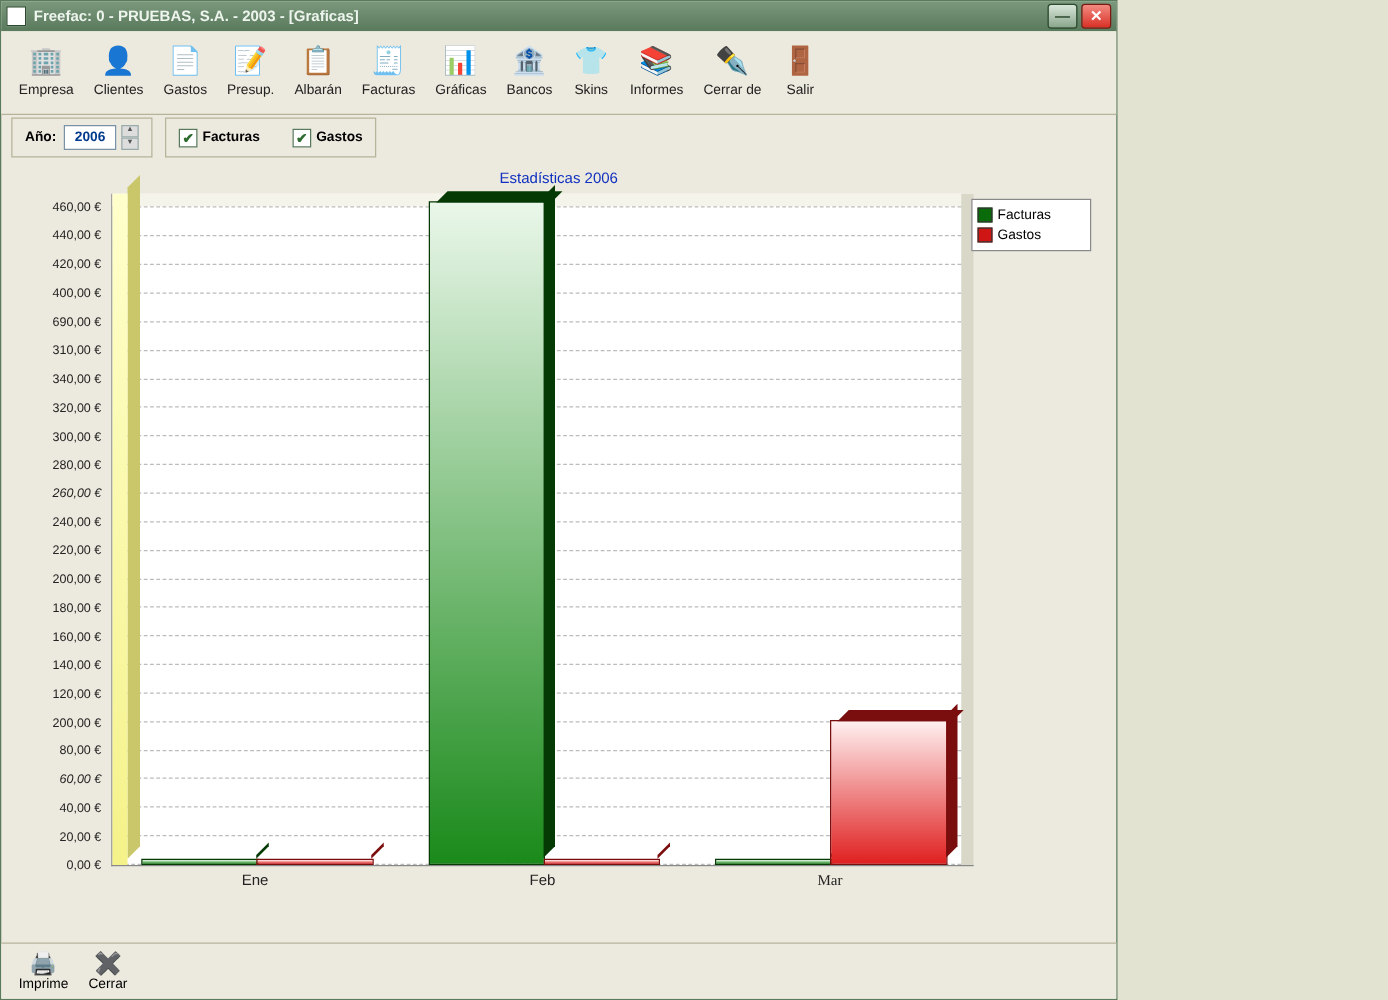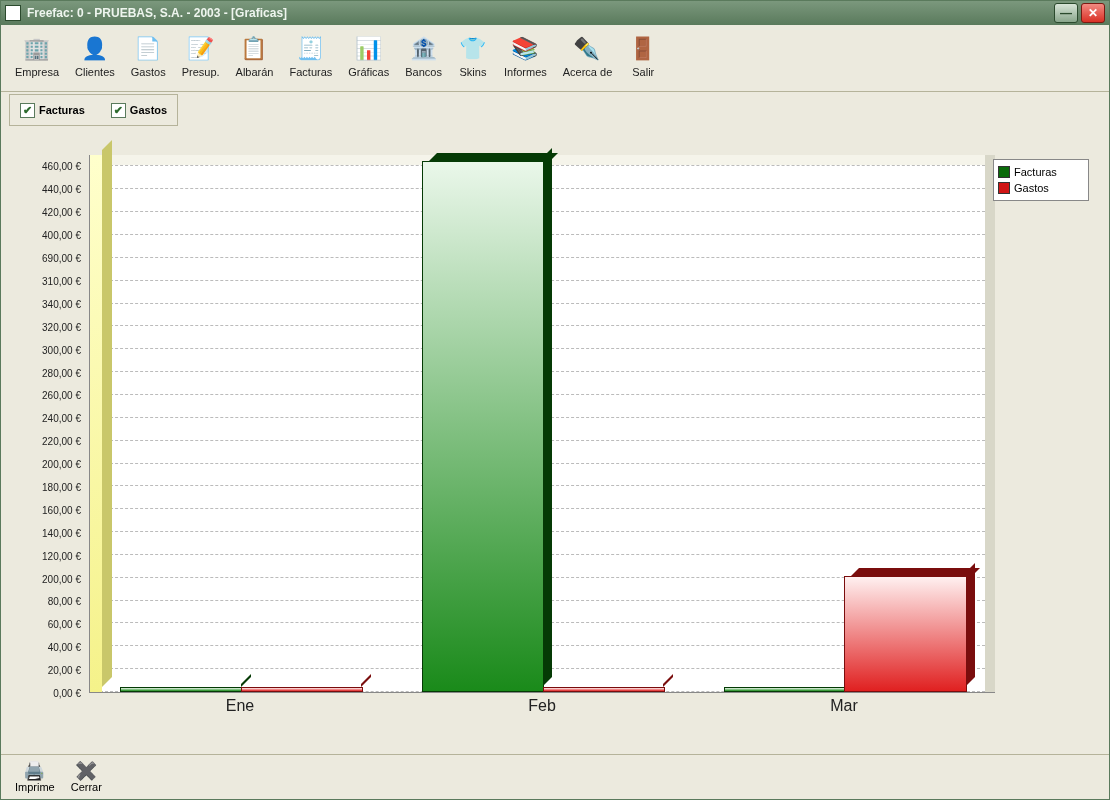--- a/index.html
+++ b/index.html
@@ -1,16 +1,16 @@
 <!DOCTYPE html>
 <html><head>
 <meta charset="utf-8">
 <style>
 html,body{margin:0;padding:0;font-family:Tahoma,Arial,sans-serif;font-size:11px;background:#e3e3d2;overflow:hidden}
-.window{width:1110px;height:800px;background:#eceade;position:relative;box-sizing:border-box;border:1px solid #5a7a5c}
+.window{width:894px;height:800px;background:#eceade;position:relative;box-sizing:border-box;border:1px solid #5a7a5c}
 .titlebar{height:24px;background:linear-gradient(to bottom,#7b987d,#5a7a5c);color:#fff;display:flex;align-items:center;padding:0 4px;font-size:12px;font-weight:bold}
 .titlebar .app-icon{width:14px;height:14px;background:#fff;border:1px solid #2b4a2d;margin-right:6px}
 .titlebar .title-text{flex:1;color:#eef5ee}
 .titlebar .win-btn{width:22px;height:18px;margin-left:3px;border:1px solid #2b4a2d;background:linear-gradient(to bottom,#d8e5d8,#8aa68c);display:flex;align-items:center;justify-content:center;font-weight:bold;color:#2b4a2d;border-radius:3px;cursor:pointer}
 .titlebar .win-close{background:linear-gradient(to bottom,#f28b82,#d93025);color:#fff;border-color:#7a1a12}
 .toolbar{height:62px;background:#eceade;border-bottom:1px solid #b5b39a;display:flex;padding:2px 6px;align-items:flex-start}
 .tb-btn{display:flex;flex-direction:column;align-items:center;justify-content:center;height:58px;padding:0 8px;margin:0;cursor:pointer;color:#222}
 .tb-icon{width:30px;height:30px;margin-bottom:2px;display:flex;align-items:center;justify-content:center;font-size:22px}
 .tb-label{font-size:11px}
 .options-row{height:36px;display:flex;align-items:center;padding:0 8px;gap:10px}
@@ -24,21 +24,21 @@
 .chart-area{position:absolute;left:4px;right:4px;top:130px;bottom:48px;background:#eceade}
 .chart-title{text-align:center;color:#1030c0;font-size:12px;padding:4px 0}
 .chart-body{position:absolute;top:24px;left:20px;right:110px;bottom:40px}
 .y-axis{position:absolute;left:0;top:0;bottom:18px;width:60px;text-align:right;color:#222}
 .y-tick{position:absolute;right:4px;font-size:10px;transform:translateY(50%);white-space:nowrap}
 .plot{position:absolute;left:64px;right:0;top:0;bottom:18px;background:#fff;border:1px solid #888;border-top:none;border-right:none}
 .plot .plot-top{position:absolute;left:0;right:0;top:0;height:10px;background:#f5f4ea}
 .plot .plot-right{position:absolute;top:0;right:0;bottom:0;width:10px;background:#d8d7c8}
 .gridline{position:absolute;left:0;right:10px;height:0;border-top:1px dashed #bbb}
 .x-axis{position:absolute;left:64px;right:0;bottom:0;height:16px}
-.x-tick{position:absolute;top:2px;font-size:16px;transform:translateX(-50%);color:#222}
+.x-tick{position:absolute;top:2px;font-size:12px;transform:translateX(-50%);color:#222}
 .bar3d{position:absolute;bottom:0}
 .bar3d .front{position:absolute;left:0;bottom:0;width:100%;height:100%}
 .bar3d .side{position:absolute;right:-10px;bottom:5px;width:10px;height:100%;transform:skewY(-45deg);transform-origin:left bottom}
 .bar3d .top{position:absolute;left:5px;top:-10px;width:100%;height:10px;transform:skewX(-45deg);transform-origin:left bottom}
 .legend{position:absolute;top:28px;right:16px;width:86px;border:1px solid #888;background:#fff;padding:4px}
 .legend-row{display:flex;align-items:center;gap:4px;font-size:11px;height:16px}
 .legend-sw{width:10px;height:10px;border:1px solid #333}
 .bottom-toolbar{position:absolute;left:0;right:0;bottom:0;height:44px;border-top:1px solid #b5b39a;display:flex;align-items:center;padding:0 6px;background:#eceade}
 .bt-btn{display:flex;flex-direction:column;align-items:center;justify-content:center;height:40px;padding:0 8px;cursor:pointer}
 .bt-icon{font-size:18px;height:20px;display:flex;align-items:center}
@@ -92,59 +92,68 @@
       <div class="tb-btn">
         <div class="tb-icon">👕</div>
         <div class="tb-label">Skins</div>
       </div>
       <div class="tb-btn">
         <div class="tb-icon">📚</div>
         <div class="tb-label">Informes</div>
       </div>
       <div class="tb-btn">
         <div class="tb-icon">✒️</div>
-        <div class="tb-label">Acerca de</div>
+        <div class="tb-label">Cerrar de</div>
       </div>
       <div class="tb-btn">
         <div class="tb-icon">🚪</div>
         <div class="tb-label">Salir</div>
       </div>
     </div>
 
   <div class="options-row">
+    <div class="opt-block">
+      <span class="opt-year-label">Año:</span>
+      <input class="opt-year-input" value="2006" style="">
+      <div class="spin">
+        <div>▲</div>
+        <div>▼</div>
+      </div>
+    </div>
     <div class="opt-block">
       <div class="chk">
         <div class="chk-box">✔</div>
         <span>Facturas</span>
       </div>
       <div style="width:14px"></div>
       <div class="chk">
         <div class="chk-box">✔</div>
         <span>Gastos</span>
       </div>
     </div>
   </div>
 
   <div class="chart-area">
+    <div class="chart-title">Estadísticas 2006</div>
     <div class="chart-body">
       <div class="y-axis" id="y-axis">
           <div class="y-tick" style="bottom: 0%;">0,00 €</div>
           <div class="y-tick" style="bottom: 4.25532%;">20,00 €</div>
           <div class="y-tick" style="bottom: 8.51064%;">40,00 €</div>
-          <div class="y-tick" style="bottom: 12.766%;">60,00 €</div>
+          <div class="y-tick" style="bottom: 12.766%; font-style: italic;">60,00 €</div>
           <div class="y-tick" style="bottom: 17.0213%;">80,00 €</div>
           <div class="y-tick" style="bottom: 21.2766%;">200,00 €</div>
           <div class="y-tick" style="bottom: 25.5319%;">120,00 €</div>
           <div class="y-tick" style="bottom: 29.7872%;">140,00 €</div>
           <div class="y-tick" style="bottom: 34.0426%;">160,00 €</div>
           <div class="y-tick" style="bottom: 38.2979%; text-align: center;">180,00 €</div>
           <div class="y-tick" style="bottom: 42.5532%;">200,00 €</div>
           <div class="y-tick" style="bottom: 46.8085%;">220,00 €</div>
           <div class="y-tick" style="bottom: 51.0638%;">240,00 €</div>
-          <div class="y-tick" style="bottom: 55.3191%;">260,00 €</div>
+          <div class="y-tick" style="bottom: 55.3191%; font-style: italic;">260,00 €</div>
           <div class="y-tick" style="bottom: 59.5745%;">280,00 €</div>
           <div class="y-tick" style="bottom: 63.8298%;">300,00 €</div>
           <div class="y-tick" style="bottom: 68.0851%;">320,00 €</div>
           <div class="y-tick" style="bottom: 72.3404%;">340,00 €</div>
           <div class="y-tick" style="bottom: 76.5957%;">310,00 €</div>
           <div class="y-tick" style="bottom: 80.8511%;">690,00 €</div>
           <div class="y-tick" style="bottom: 85.1064%;">400,00 €</div>
           <div class="y-tick" style="bottom: 89.3617%;">420,00 €</div>
           <div class="y-tick" style="bottom: 93.617%;">440,00 €</div>
           <div class="y-tick" style="bottom: 97.8723%; text-align: right;">460,00 €</div>
@@ -203,21 +212,21 @@
           </div>
           <div class="bar3d" style="left: 83.3333%; width: 13.3333%; height: 21.2766%;">
             <div class="side" style="background:#7a0d0d"></div>
             <div class="top" style="background:#7a0d0d"></div>
             <div class="front" style="background:linear-gradient(to bottom,#fff0f0,#e02020);border:1px solid #7a0d0d"></div>
           </div>
         </div>
       <div class="x-axis" id="x-axis">
           <div class="x-tick" style="left: 16.6667%;">Ene</div>
           <div class="x-tick" style="left: 50%;">Feb</div>
-          <div class="x-tick" style="left: 83.3333%;">Mar</div>
+          <div class="x-tick" style="left: 83.3333%; font-family: Liberation Serif, serif;">Mar</div>
         </div>
     </div>
     <div class="legend" id="legend">
         <div class="legend-row">
           <div class="legend-sw" style="background:#0a6b0a"></div>
           <span>Facturas</span>
         </div>
         <div class="legend-row">
           <div class="legend-sw" style="background:#d01515"></div>
           <span>Gastos</span>

